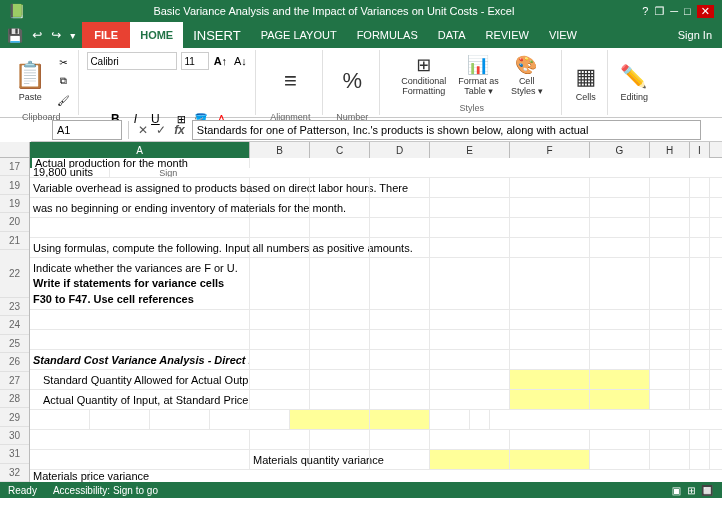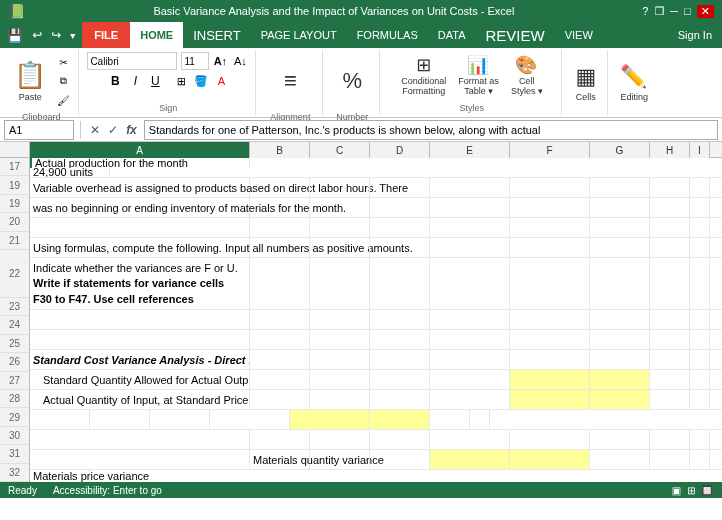--- a/index.html
+++ b/index.html
@@ -131,22 +131,23 @@
       cursor: pointer; font-size: 10px; display: flex; align-items: center; justify-content: center;
     }
 
     
     #formula-bar {
       display: flex;
       align-items: center;
       height: 24px;
       border-bottom: 1px solid #c8c8c8;
       background: #fff;
-      padding: 0 4px;
+      padding: 0 21px;
       gap: 4px;
+      margin-left: 31px;
     }
     #name-box {
       width: 80px; height: 20px; border: 1px solid #aaa; font-size: 11px;
       padding: 0 4px; text-align: left;
     }
     #formula-divider { width: 1px; height: 18px; background: #ccc; margin: 0 2px; }
     #formula-icons { display: flex; gap: 2px; align-items: center; }
     #formula-icons span { font-size: 12px; color: #555; cursor: pointer; padding: 1px 3px; }
     #formula-input {
       flex: 1; height: 20px; border: 1px solid #aaa; font-size: 11px;
@@ -274,21 +275,21 @@
     <button class="qa-btn" style="background:transparent;border:none;color:#fff;cursor:pointer;font-size:12px;">↪</button>
     <button class="qa-btn" style="background:transparent;border:none;color:#fff;cursor:pointer;font-size:10px;">▾</button>
   </div>
   <div id="ribbon-tabs" style="display:flex;align-items:stretch;background:#217346;height:26px;flex:1;">
     <button class="file-btn" style="background:#e84132;color:#fff;border:none;padding:0 12px;font-size:11px;font-weight:bold;cursor:pointer;height:26px;">FILE</button>
     <button class="tab-btn active" style="background:#fff;color:#217346;border:none;padding:0 10px;font-size:11px;font-weight:bold;cursor:pointer;height:26px;">HOME</button>
     <button class="tab-btn" style="background:transparent;color:#fff;border:none;padding:0 10px;font-size:13px;cursor:pointer;height:26px;">INSERT</button>
     <button class="tab-btn" style="background:transparent;color:#fff;border:none;padding:0 10px;font-size:11px;cursor:pointer;height:26px;">PAGE LAYOUT</button>
     <button class="tab-btn" style="background:transparent;color:#fff;border:none;padding:0 10px;font-size:11px;cursor:pointer;height:26px;">FORMULAS</button>
     <button class="tab-btn" style="background:transparent;color:#fff;border:none;padding:0 10px;font-size:11px;cursor:pointer;height:26px;">DATA</button>
-    <button class="tab-btn" style="background:transparent;color:#fff;border:none;padding:0 10px;font-size:15px;cursor:pointer;height:26px;">REVIEW</button>
+    <button class="tab-btn" style="background:transparent;color:#fff;border:none;padding:0 10px;font-size:11px;cursor:pointer;height:26px;">REVIEW</button>
     <button class="tab-btn" style="background:transparent;color:#fff;border:none;padding:0 10px;font-size:11px;cursor:pointer;height:26px;">VIEW</button>
     <div style="margin-left:auto;color:#fff;padding:0 10px;font-size:11px;display:flex;align-items:center;cursor:pointer;">
       <span>Sign In</span>
     </div>
   </div>
 </div>
 
 <div id="ribbon">
 
   <div class="ribbon-group clipboard-group">
@@ -299,21 +300,21 @@
       </button>
       <div style="display:flex;flex-direction:column;gap:1px;margin-left:2px;">
         <button class="small-btn" title="Cut">✂</button>
         <button class="small-btn" title="Copy">⧉</button>
         <button class="small-btn" title="Format Painter">🖌</button>
       </div>
     </div>
     <div class="ribbon-group-label">Clipboard</div>
   </div>
 
-  <div class="ribbon-group" style="min-width:140px;">
+  <div class="ribbon-group" style="min-width:140px;gap:38px;">
     <div class="ribbon-row" style="margin-bottom:2px;">
       <input class="font-input" style="width: 90px; height: 18px; border: 1px solid rgb(204, 204, 204); font-size: 10px; padding: 0px 2px;" value="Calibri">
       <input class="font-size-input" style="width: 28px; height: 18px; border: 1px solid rgb(204, 204, 204); font-size: 10px; padding: 0px 2px; margin-left: 2px;" value="11">
       <button class="small-btn" style="font-size:11px;font-weight:bold;">A↑</button>
       <button class="small-btn" style="font-size:11px;">A↓</button>
     </div>
     <div class="ribbon-row">
       <button class="small-btn" style="font-weight:bold;font-size:12px;">B</button>
       <button class="small-btn" style="font-style:italic;font-size:12px;">I</button>
       <button class="small-btn" style="text-decoration:underline;font-size:12px;">U</button>
@@ -430,21 +431,21 @@
     <div id="grid-area" style="flex:1;overflow:hidden;">
 
       <div class="grid-row" style="height:20px;flex-direction:column;">
         <div class="cell col-a" style="border-left:2px solid #217346;">
             <span>Actual production for the month</span>
           </div>
         <div class="cell col-b"></div>
         <div class="cell col-c"></div>
         <div class="cell col-d"></div>
         <div class="cell col-e">
-            <span>24,900  units</span>
+            <span>19,800  units</span>
           </div>
         <div class="cell col-f"></div>
         <div class="cell col-g"></div>
         <div class="cell col-h"></div>
         <div class="cell col-i"></div>
       </div>
 
       <div class="grid-row" style="height:20px;">
         <div class="cell col-a" style="overflow:visible;white-space:nowrap;">
             <span>Variable overhead is assigned to products based on direct labor hours. There</span>
@@ -629,19 +630,19 @@
         <div class="cell col-h"></div>
         <div class="cell col-i"></div>
       </div>
 
     </div>
   </div>
 </div>
 
 <div id="status-bar" style="height:16px;background:#217346;color:#fff;display:flex;align-items:center;padding:0 8px;font-size:10px;gap:16px;">
   <span>Ready</span>
-  <span>Accessibility: Enter to go</span>
+  <span>Accessibility: Sign to go</span>
   <span style="margin-left:auto;display:flex;gap:6px;">
     <span style="cursor:pointer;">▣</span>
     <span style="cursor:pointer;">⊞</span>
     <span style="cursor:pointer;">🔲</span>
   </span>
 </div>
 
 </body></html>

